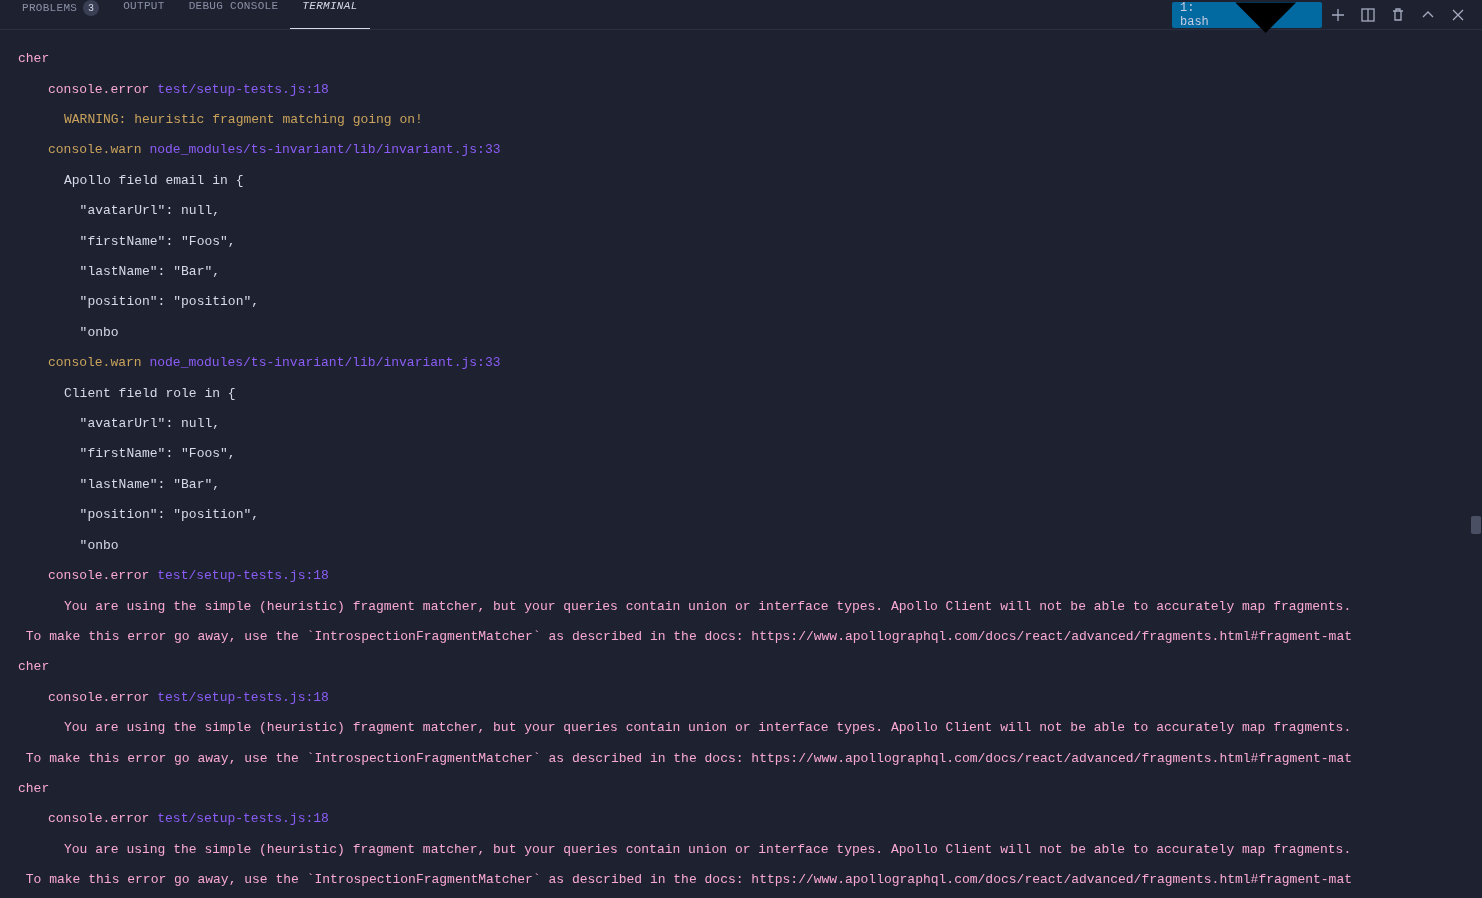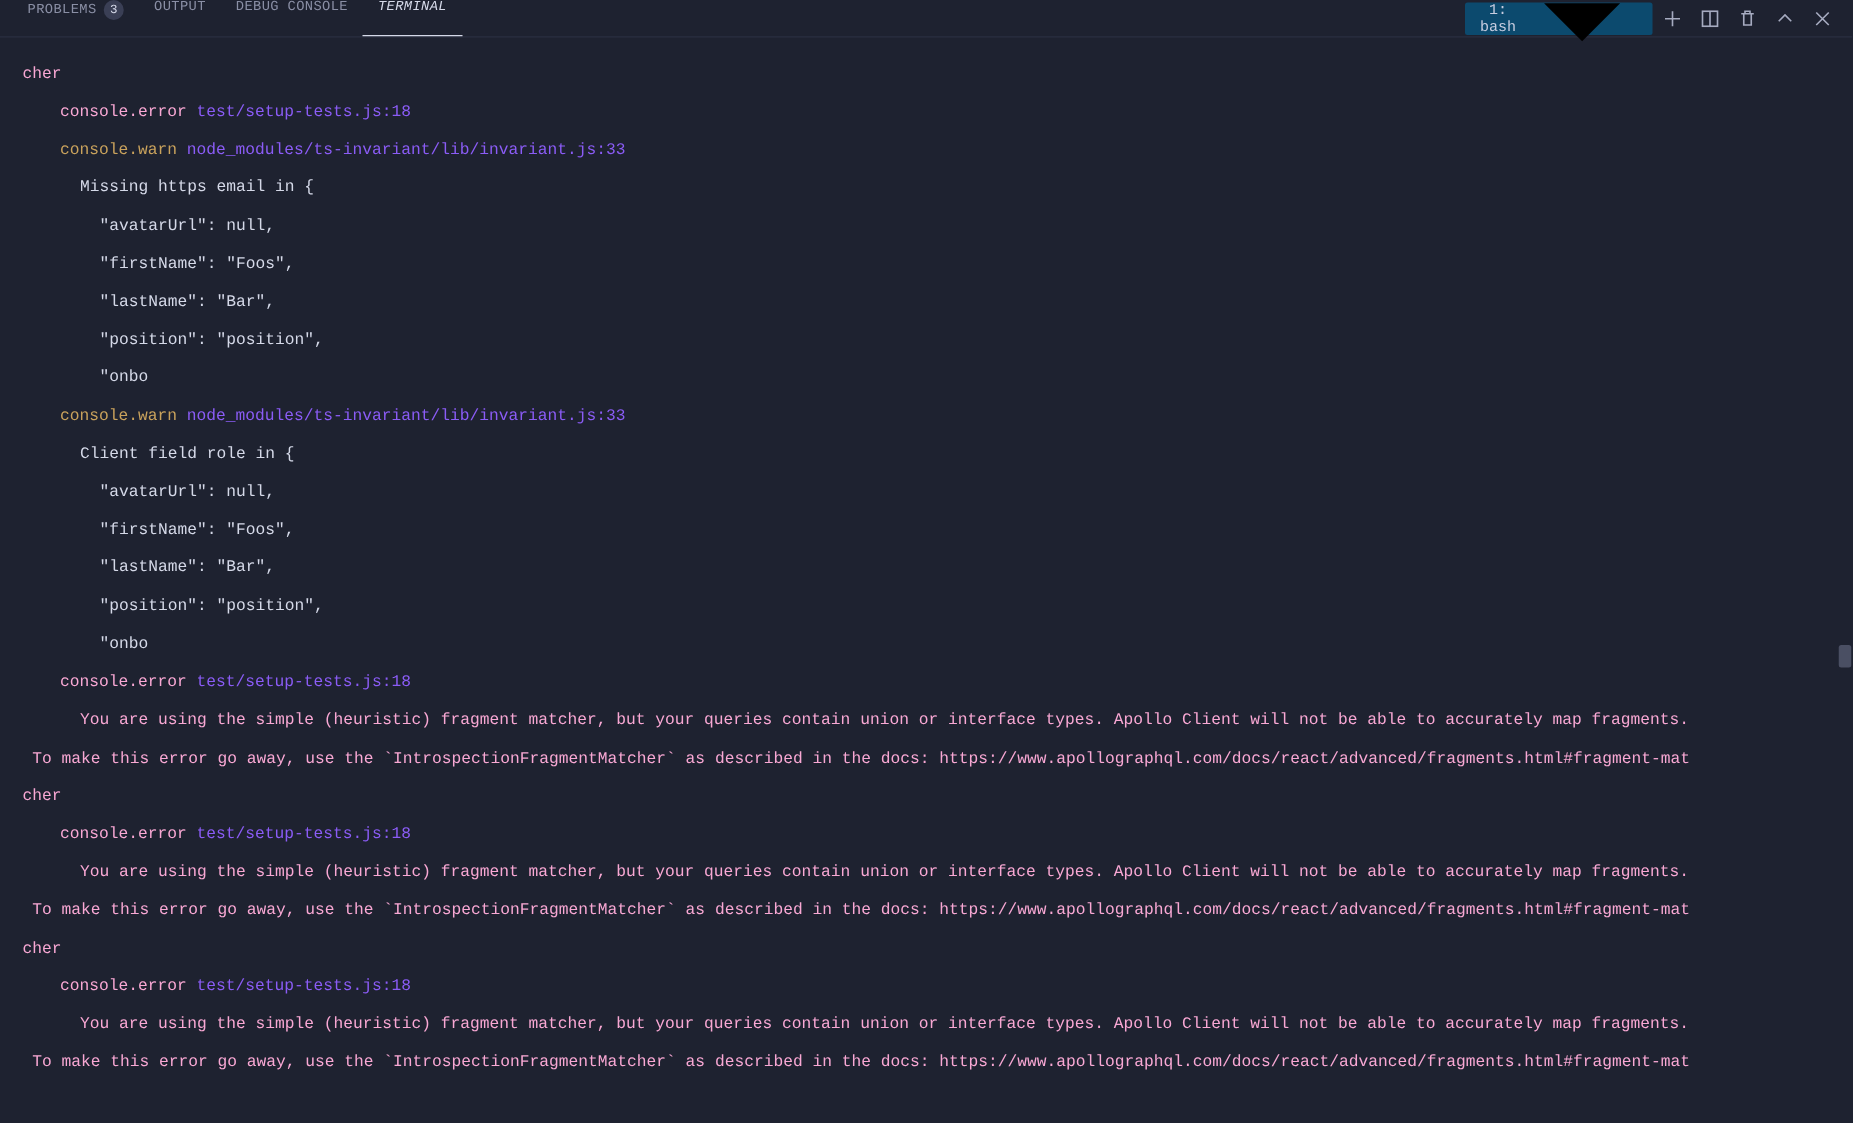--- a/index.html
+++ b/index.html
@@ -1,26 +1,26 @@
 <!DOCTYPE html>
 <html><head>
 <meta charset="utf-8">
 <style>
 * { margin:0; padding:0; box-sizing:border-box; }
 html,body { width:1482px; height:898px; background:#1e2230; font-family:"Menlo","Consolas","Courier New",monospace; font-size:13px; color:#c8cde0; overflow:hidden; }
-.panel-header { height:30px; display:flex; align-items:center; justify-content:space-between; padding:0 10px 0 10px; border-bottom:1px solid #2a2f40;text-align:center; }
+.panel-header { height:30px; display:flex; align-items:center; justify-content:space-between; padding:0 10px 0 10px; border-bottom:1px solid #2a2f40; }
 .tabs { display:flex; height:100%; }
 .tab { display:flex; align-items:center; padding:0 12px; font-size:11px; letter-spacing:0.3px; color:#8a8fa5; cursor:pointer; text-transform:uppercase; }
 .tab.active { color:#d5d9e8; }
 .tab.active::after { content:""; position:absolute; bottom:0px; height:1px; background:#d5d9e8; }
 .tab-wrap { position:relative; }
 .tab-wrap.active { border-bottom:1px solid #d5d9e8;font-style:italic; }
 .badge { display:inline-flex; align-items:center; justify-content:center; min-width:16px; height:16px; border-radius:8px; background:#3a3f55; color:#d5d9e8; font-size:10px; margin-left:6px; padding:0 4px; }
 .actions { display:flex; align-items:center; gap:2px; }
-.term-select { background:#0c4a6e; color:#c8cde0; border:none; height:26px; width:150px; padding:0 8px; font-size:12px; display:flex; align-items:center; justify-content:space-between; cursor:pointer; border-radius:2px;margin-left:24px; }
+.term-select { background:#0369a1; color:#c8cde0; border:none; height:26px; width:150px; padding:0 8px; font-size:12px; display:flex; align-items:center; justify-content:space-between; cursor:pointer; border-radius:2px;margin-left:24px; }
 .icon-btn { width:28px; height:28px; display:flex; align-items:center; justify-content:center; color:#a6abc0; cursor:pointer; }
 .icon-btn svg { width:16px; height:16px; stroke:currentColor; fill:none; stroke-width:1.3; }
 .terminal { padding:6px 10px 10px 18px; font-family:"Menlo","Consolas","Courier New",monospace; font-size:13px; line-height:15.2px; white-space:pre; overflow:hidden; }
 .line { white-space:pre-wrap; word-break:break-all; }
 .s-red { color:#f9a8d4; }
 .s-yellow { color:#c9a25c; }
 .s-white { color:#d5d9e8; }
 .s-gray { color:#8b5cf6; }
 .indent1 { padding-left:30px; }
 .indent2 { padding-left:46px; }
@@ -80,22 +80,23 @@
         <svg viewBox="0 0 16 16">
           <path d="M3 3l10 10M13 3L3 13"></path>
         </svg>
       </div>
   </div>
 </div>
 
 <div class="terminal">
 <div class="line s-red">cher</div>
 <div class="line indent1"><span class="s-red">console.error</span><span class="s-gray"> test/setup-tests.js:18</span></div>
+<div class="line indent2 s-yellow">WARNING: heuristic fragment matching going on!</div>
 <div class="line indent1"><span class="s-yellow">console.warn</span><span class="s-gray"> node_modules/ts-invariant/lib/invariant.js:33</span></div>
-<div class="line indent2 s-white">Missing https email in {</div>
+<div class="line indent2 s-white">Apollo field email in {</div>
 <div class="line indent2 s-white">  "avatarUrl": null,</div>
 <div class="line indent2 s-white">  "firstName": "Foos",</div>
 <div class="line indent2 s-white">  "lastName": "Bar",</div>
 <div class="line indent2 s-white">  "position": "position",</div>
 <div class="line indent2 s-white">  "onbo</div>
 <div class="line indent1"><span class="s-yellow">console.warn</span><span class="s-gray"> node_modules/ts-invariant/lib/invariant.js:33</span></div>
 <div class="line indent2 s-white">Client field role in {</div>
 <div class="line indent2 s-white">  "avatarUrl": null,</div>
 <div class="line indent2 s-white">  "firstName": "Foos",</div>
 <div class="line indent2 s-white">  "lastName": "Bar",</div>

